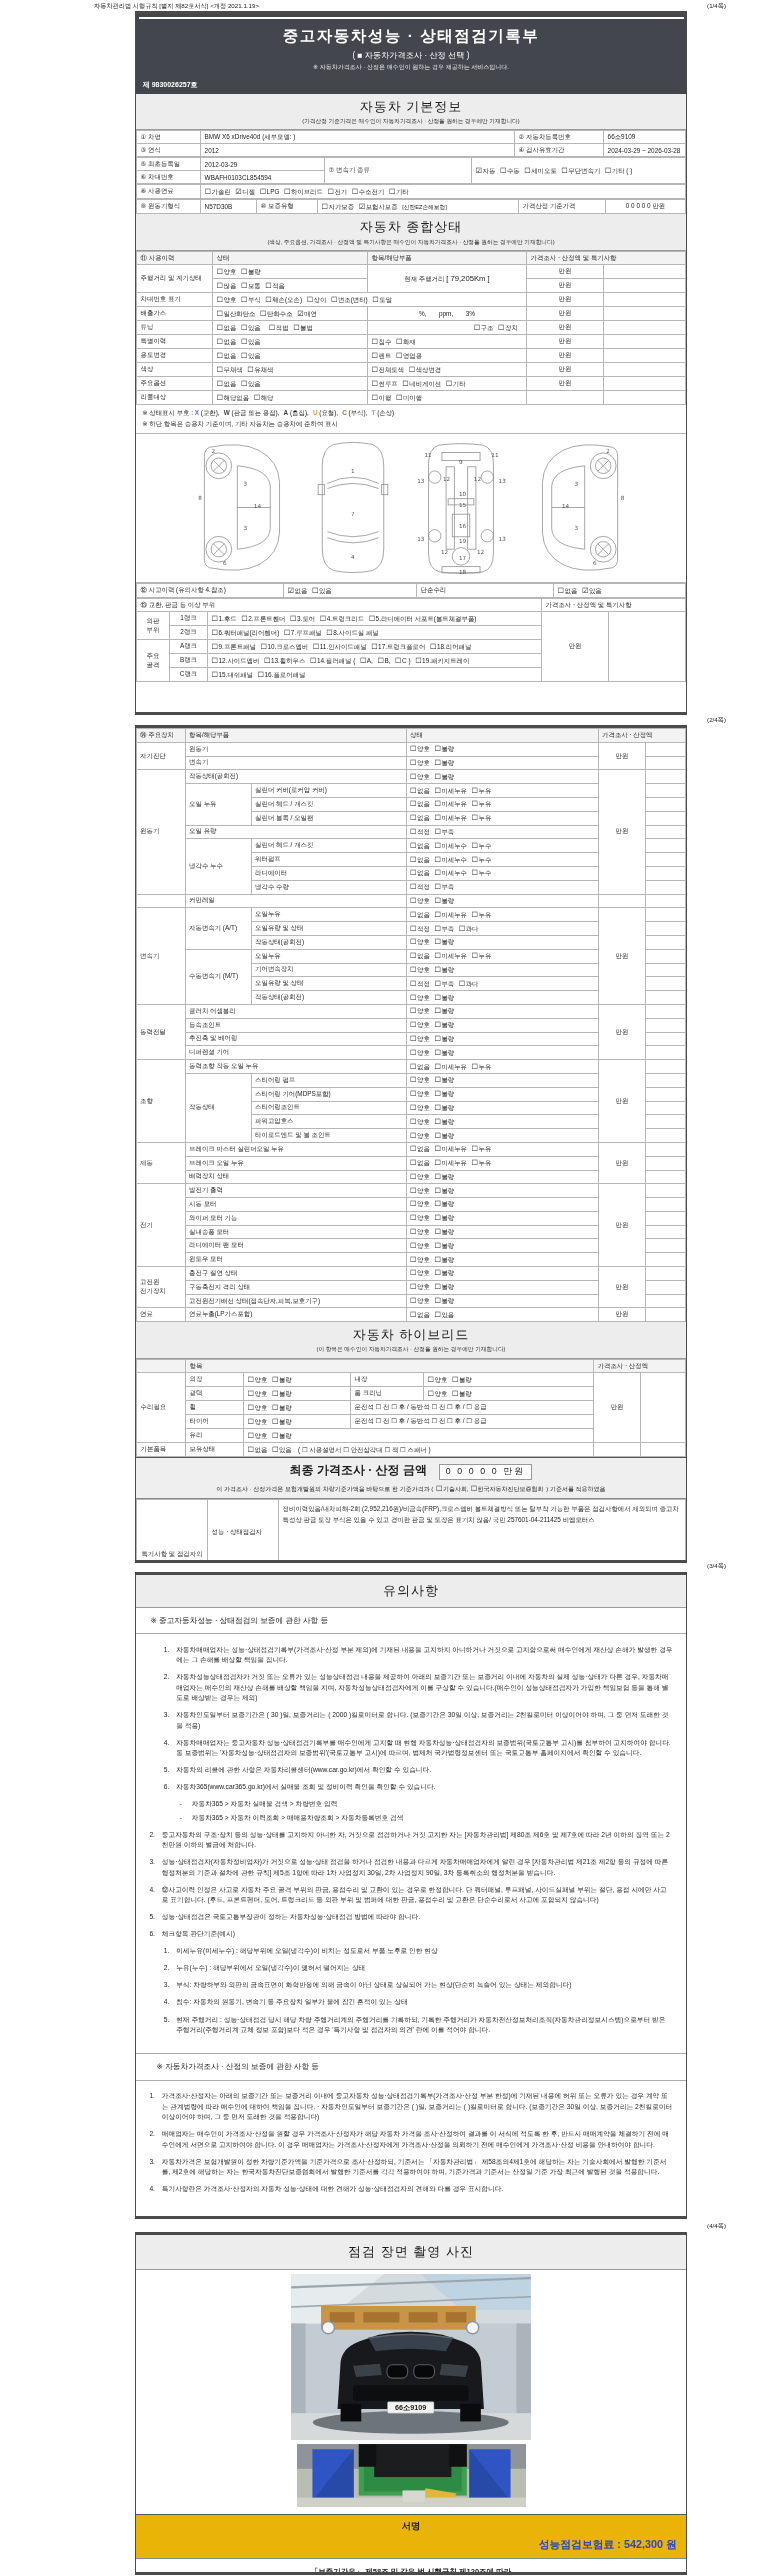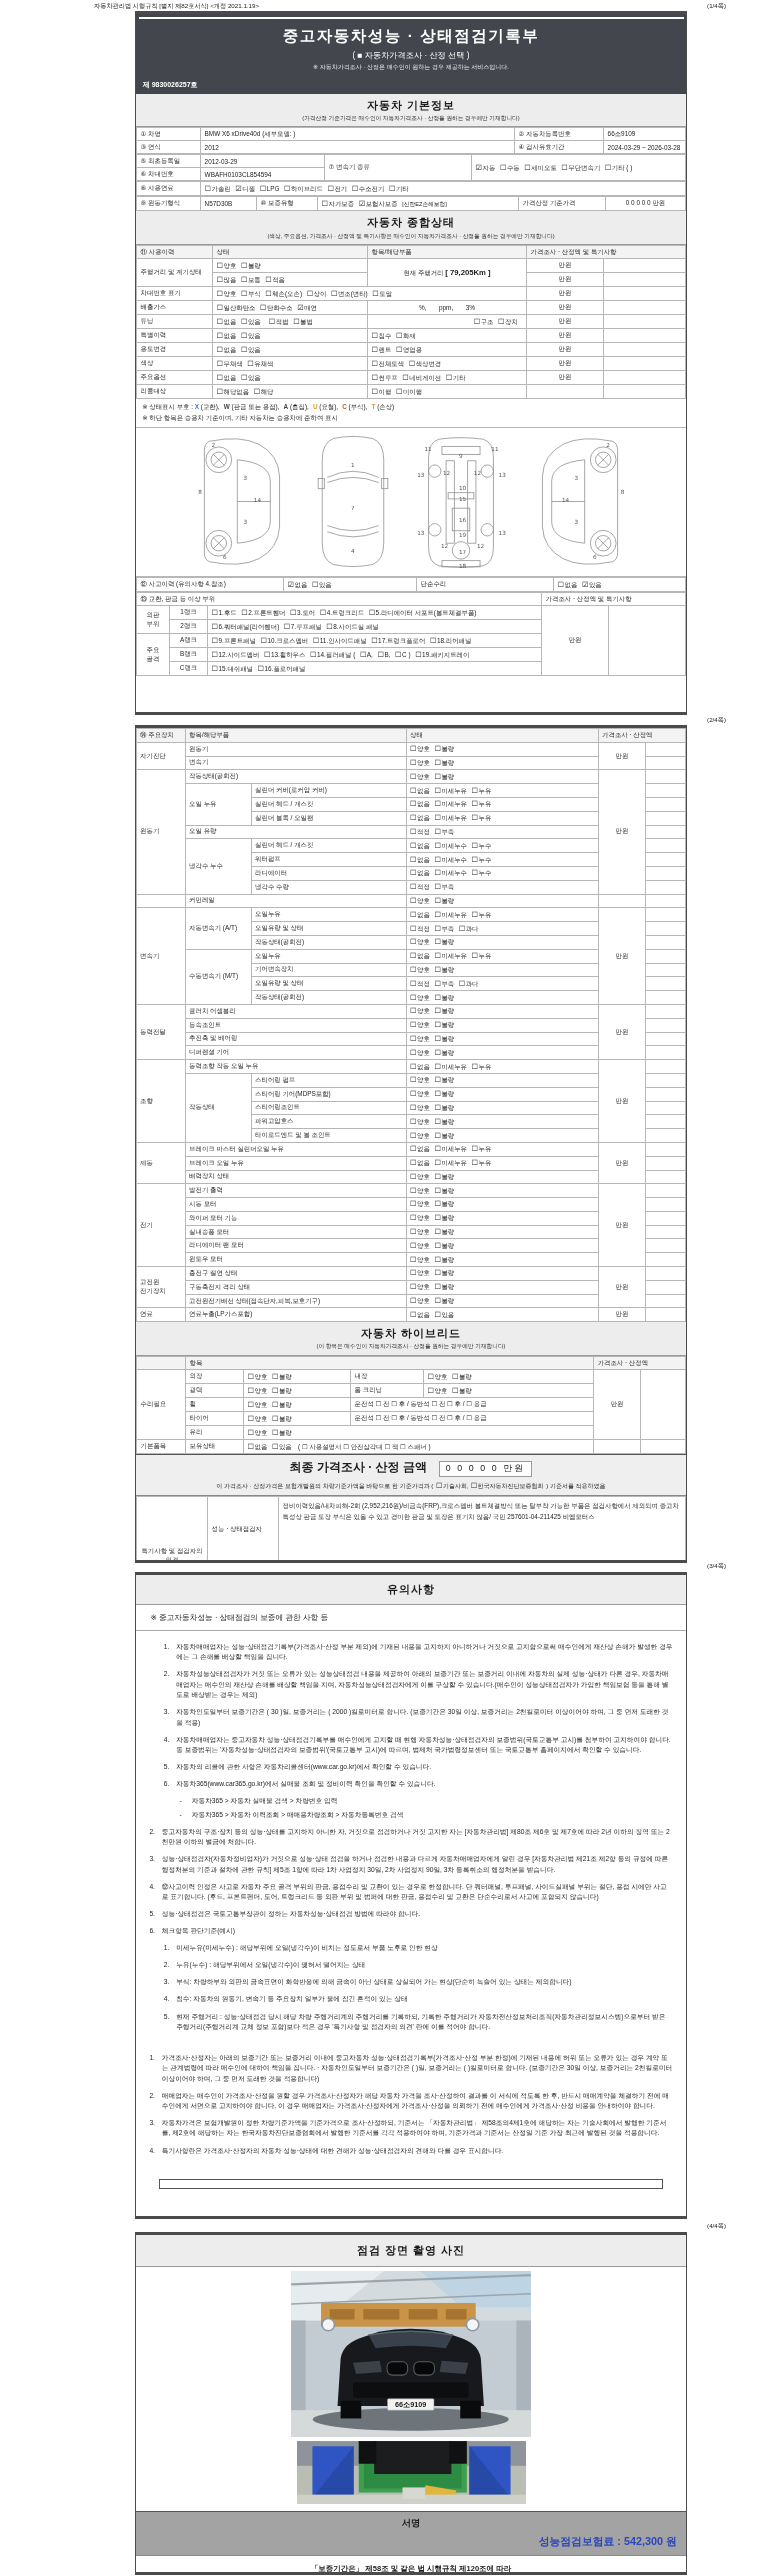--- a/index.html
+++ b/index.html
@@ -15,30 +15,30 @@
   #pg4{top:2232px;height:343px}
   
   .hdr{background:#43474d;color:#fff;text-align:center;padding:1.5px 1.5px 0}
   .hdr-stripe{height:2.6px;background:#fff;margin:1px 1px 6.2px}
   .hdr-title{font-size:15.5px;font-weight:bold;letter-spacing:1.5px}
   .hdr-sub{font-size:8.2px;margin-top:3.1px}
   .hdr-note{font-size:6px;color:#eee;margin:2.6px 0 6.2px}
   .hdr-docno{text-align:left;font-size:7px;font-weight:bold;padding:1.5px 5.2px 3.6px}
   
   .sec-head{background:#ededed;text-align:center;padding:4.1px 0 3.6px;border-bottom:0.5px solid #9a9a9a}
-  .sec-title{font-size:11px;font-weight:bold;letter-spacing:1px}
+  .sec-title{font-size:13px;font-weight:normal;letter-spacing:1px}
   .sec-sub{font-size:5.7px;margin-top:2.1px;color:#2c2c2c}
   
   table{border-collapse:collapse;table-layout:fixed;width:100%}
   td{border:0.5px solid #b7b7b7;font-size:6.4px;padding:1.5px 3.6px;vertical-align:middle;word-break:keep-all;overflow:hidden}
   .hd{background:#f3f3f3}
   .c{text-align:center}
   .opt{display:inline-block;margin-right:4.6px;white-space:nowrap}
   .cb{margin-right:0.5px;font-size:7.2px}
-  .big{font-size:7.7px;font-weight:bold}
+  .big{font-size:7.7px;font-weight:normal}
   .price{text-align:center}
   .small{font-size:5.7px}
   .dtl td{padding:1px 3.1px;height:10.8px}
   
   .acc-notes{padding:3.1px 6.2px;border-bottom:0.5px solid #b7b7b7;font-size:6.4px;line-height:1.7}
   .code{margin-right:4.1px}
   .code b{font-weight:bold}
   .diag-wrap{display:flex;justify-content:center;gap:17.5px;padding:5.2px 0 4.1px;border-bottom:0.5px solid #b7b7b7}
   svg .dlabel{font-size:11px;fill:#555;font-family:"DejaVu Sans",sans-serif}
   .sk{fill:none;stroke:#8d8d8d;stroke-width:1.5}
@@ -53,21 +53,21 @@
   .nsec2{font-size:7.7px;padding:7.7px 20.6px;border-bottom:0.5px solid #aaa;border-top:0.5px solid #aaa;margin-top:8.2px}
   .notice-wrap{padding:4.1px 13.4px 3.1px}
   .nitem{display:flex;margin:6.7px 0;font-size:6.7px;line-height:1.55}
   .nitem .nn{flex:0 0 12.4px}
   .nitem.lv1{margin-left:14.4px}
   .nitem.lv2{margin-left:30px;margin-top:3.1px;margin-bottom:3.1px}
   .defbox{border:0.5px solid #555;margin:13.4px 23px 7.2px;padding:0 10.3px 8.2px}
   
   .photo-wrap{text-align:center;padding:4.1px 0 3.1px}
   .photo{display:block;margin:0 auto 4.1px}
-  .signbar{background:#a3a3a3;border-top:1px solid #555;border-bottom:0.5px solid #888;padding:5.2px 9.3px 6.2px}
+  .signbar{background:#eab308;border-top:1px solid #555;border-bottom:0.5px solid #888;padding:5.2px 9.3px 6.2px}
   .sign-title{text-align:center;font-size:9.3px;font-weight:bold}
   .premium{text-align:right;color:#2b47bd;font-size:10.8px;font-weight:bold;margin-top:4.1px}
   .confirm{text-align:center;font-size:7.5px;font-weight:600;padding:6.2px 0 1px;line-height:1.8}
 </style>
 </head>
 <body>
 
 <div class="lawline">
   <span>자동차관리법 시행규칙 [별지 제82호서식] &lt;개정 2021.1.19&gt;</span>
   <span>(1/4쪽)</span>
@@ -837,20 +837,21 @@
       </div>
       <div class="nitem lv1">
         <span class="nn">4.</span>
         <div class="nt">침수: 자동차의 원동기, 변속기 등 주요장치 일부가 물에 잠긴 흔적이 있는 상태</div>
       </div>
       <div class="nitem lv1">
         <span class="nn">5.</span>
         <div class="nt">현재 주행거리 : 성능·상태점검 당시 해당 차량 주행거리계의 주행거리를 기록하되, 기록한 주행거리가 자동차전산정보처리조직(자동차관리정보시스템)으로부터 받은 주행거리(주행거리계 교체 정보 포함)보다 적은 경우 '특기사항 및 점검자의 의견' 란에 이를 적어야 합니다.</div>
       </div>
     </div>
+  <div class="nsec2">※ 자동차가격조사 · 산정의 보증에 관한 사항 등</div>
   <div class="notice-wrap">
       <div class="nitem lv0">
         <span class="nn">1.</span>
         <div class="nt">가격조사·산정자는 아래의 보증기간 또는 보증거리 이내에 중고자동차 성능·상태점검기록부(가격조사·산정 부분 한정)에 기재된 내용에 허위 또는 오류가 있는 경우 계약 또는 관계법령에 따라 매수인에 대하여 책임을 집니다.  · 자동차인도일부터 보증기간은 (      )일, 보증거리는 (      )킬로미터로 합니다. (보증기간은 30일 이상, 보증거리는 2천킬로미터 이상이어야 하며, 그 중 먼저 도래한 것을 적용합니다)</div>
       </div>
       <div class="nitem lv0">
         <span class="nn">2.</span>
         <div class="nt">매매업자는 매수인이 가격조사·산정을 원할 경우 가격조사·산정자가 해당 자동차 가격을 조사·산정하여 결과를 이 서식에 적도록 한 후, 반드시 매매계약을 체결하기 전에 매수인에게 서면으로 고지하여야 합니다. 이 경우 매매업자는 가격조사·산정자에게 가격조사·산정을 의뢰하기 전에 매수인에게 가격조사·산정 비용을 안내하여야 합니다.</div>
       </div>
       <div class="nitem lv0">

